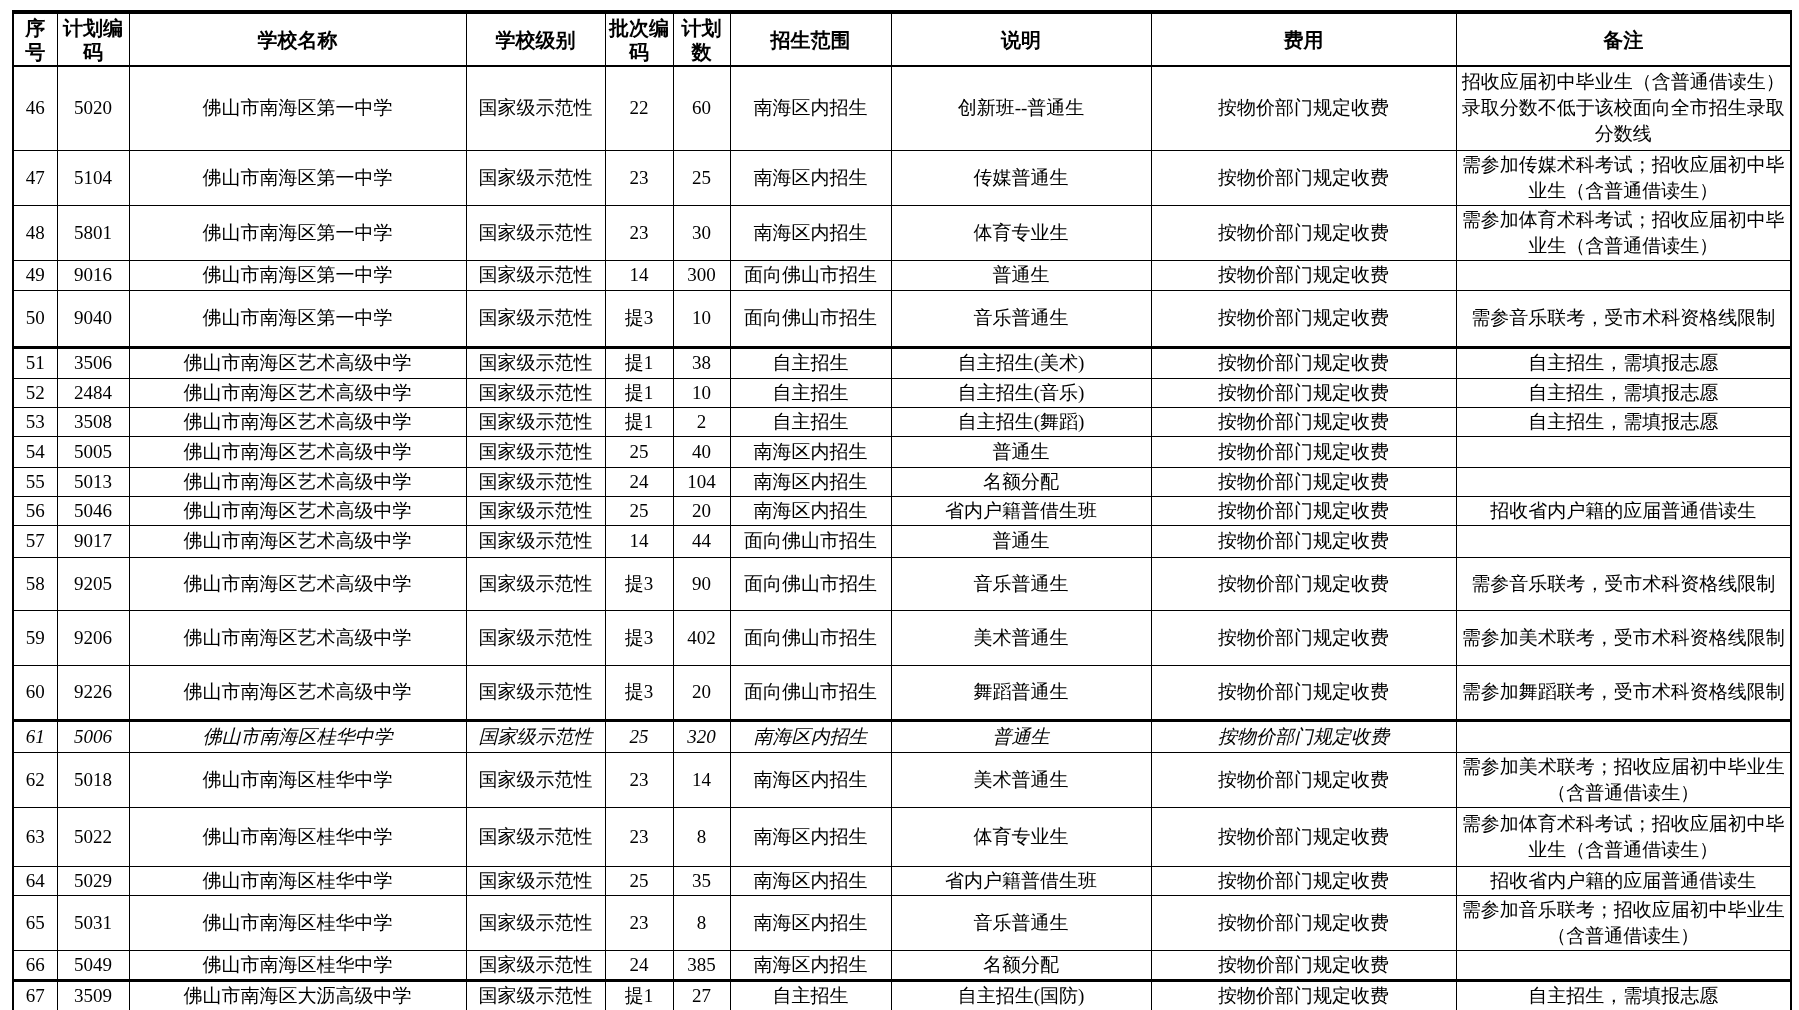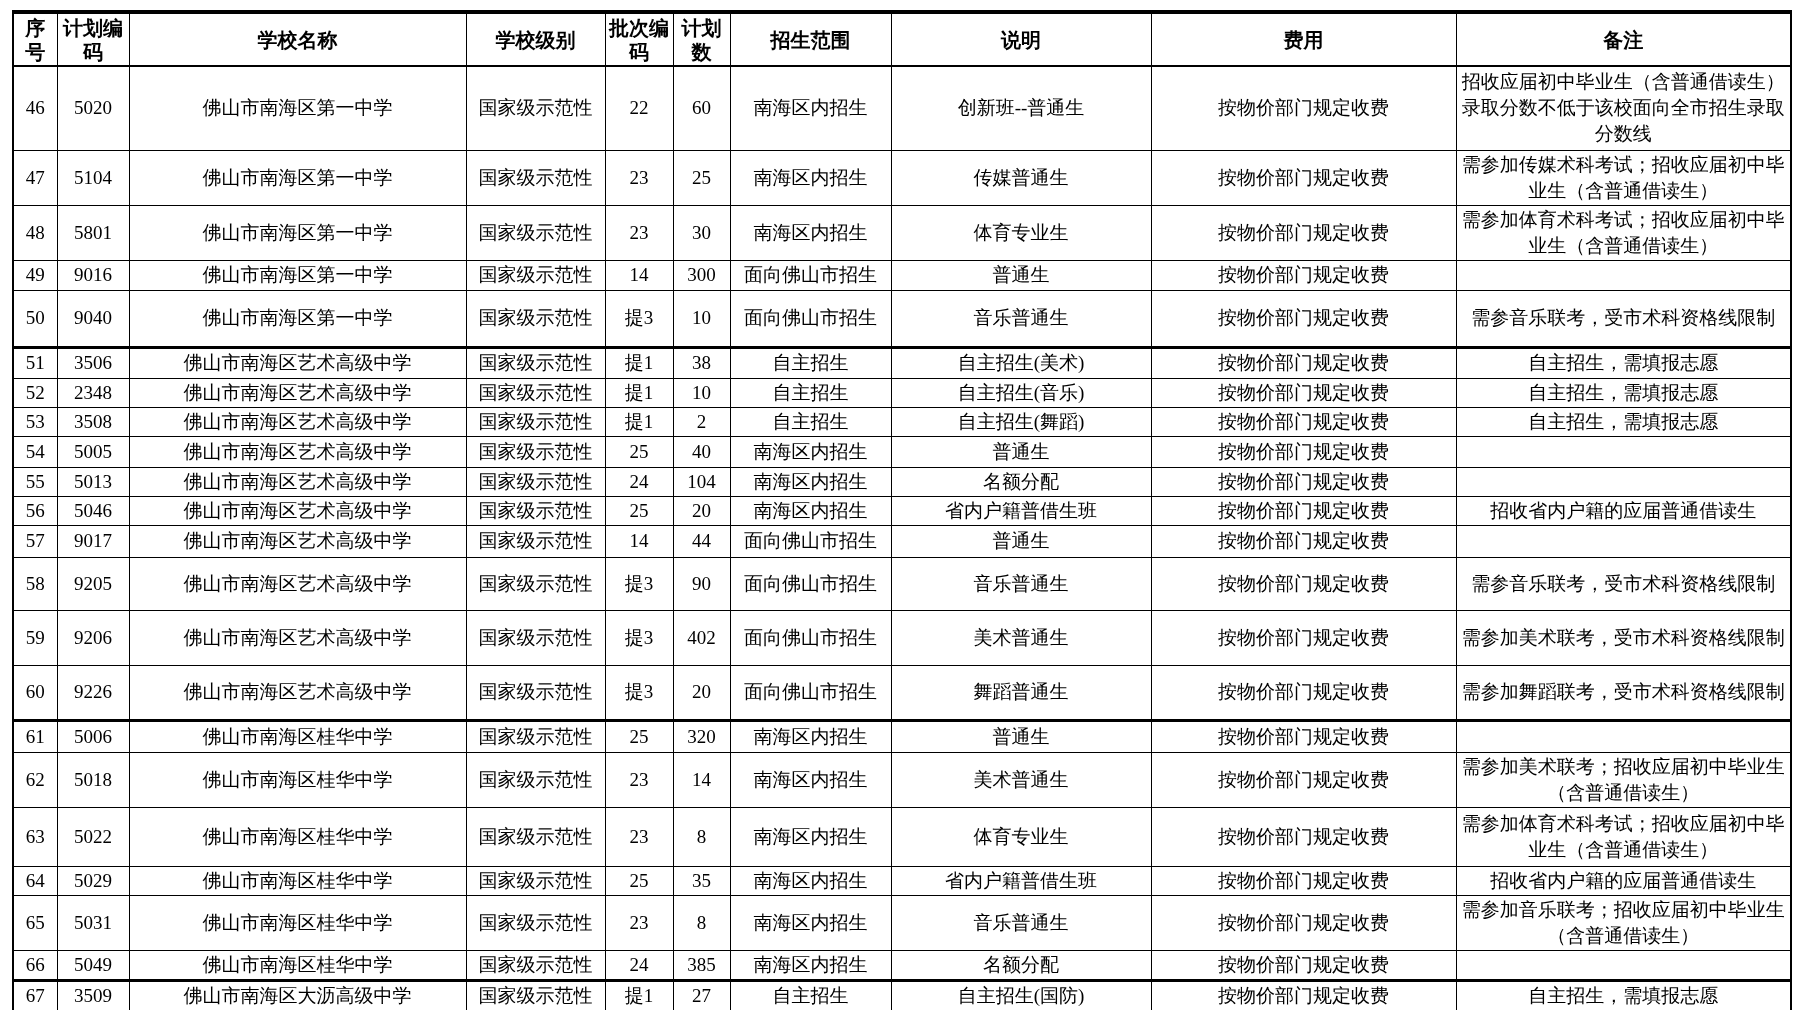--- a/index.html
+++ b/index.html
@@ -148,21 +148,21 @@
           <td>国家级示范性</td>
           <td>提1</td>
           <td>38</td>
           <td>自主招生</td>
           <td>自主招生(美术)</td>
           <td>按物价部门规定收费</td>
           <td>自主招生，需填报志愿</td>
         </tr>
         <tr style="height: 27px; margin-top: 28px;">
           <td>52</td>
-          <td>2348</td>
+          <td>2484</td>
           <td>佛山市南海区艺术高级中学</td>
           <td>国家级示范性</td>
           <td>提1</td>
           <td>10</td>
           <td>自主招生</td>
           <td>自主招生(音乐)</td>
           <td>按物价部门规定收费</td>
           <td>自主招生，需填报志愿</td>
         </tr>
         <tr style="height: 28px; padding-left: 8px;">
@@ -254,21 +254,21 @@
           <td>9226</td>
           <td>佛山市南海区艺术高级中学</td>
           <td>国家级示范性</td>
           <td>提3</td>
           <td>20</td>
           <td>面向佛山市招生</td>
           <td>舞蹈普通生</td>
           <td>按物价部门规定收费</td>
           <td>需参加舞蹈联考，受市术科资格线限制</td>
         </tr>
-        <tr class="group-start" style="height: 32px;">
+        <tr class="group-start" style="height: 32px; font-style: italic;">
           <td>61</td>
           <td>5006</td>
           <td>佛山市南海区桂华中学</td>
           <td>国家级示范性</td>
           <td>25</td>
           <td>320</td>
           <td>南海区内招生</td>
           <td>普通生</td>
           <td>按物价部门规定收费</td>
           <td></td>

